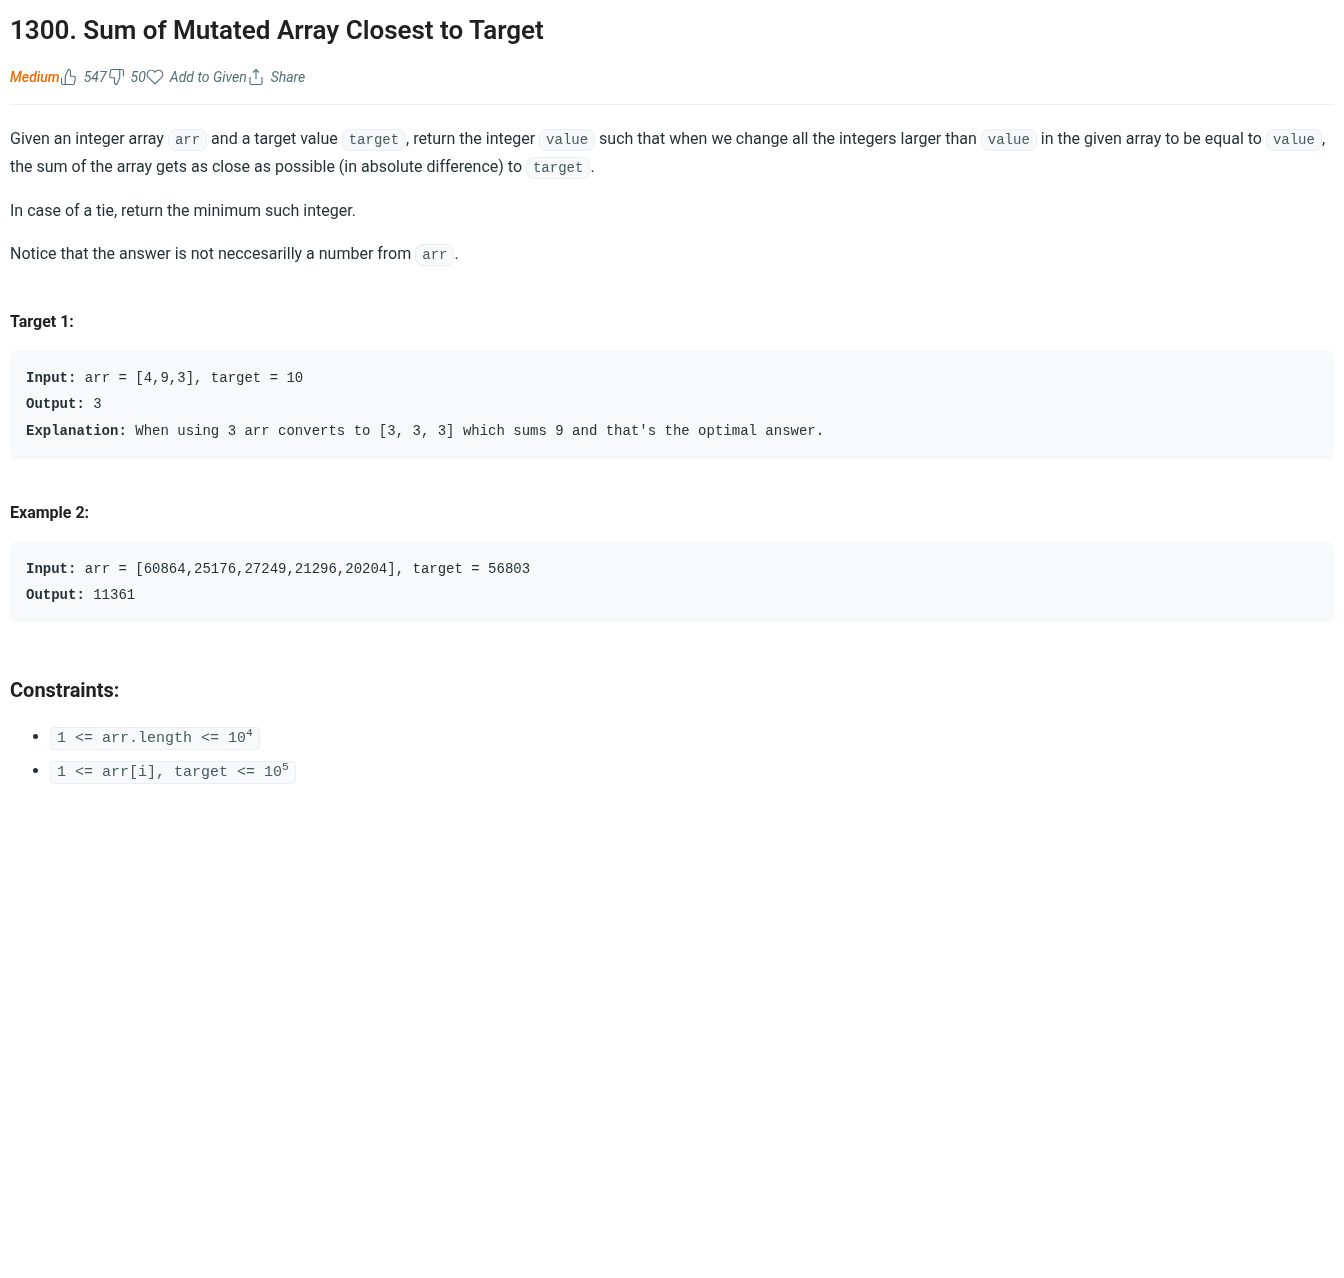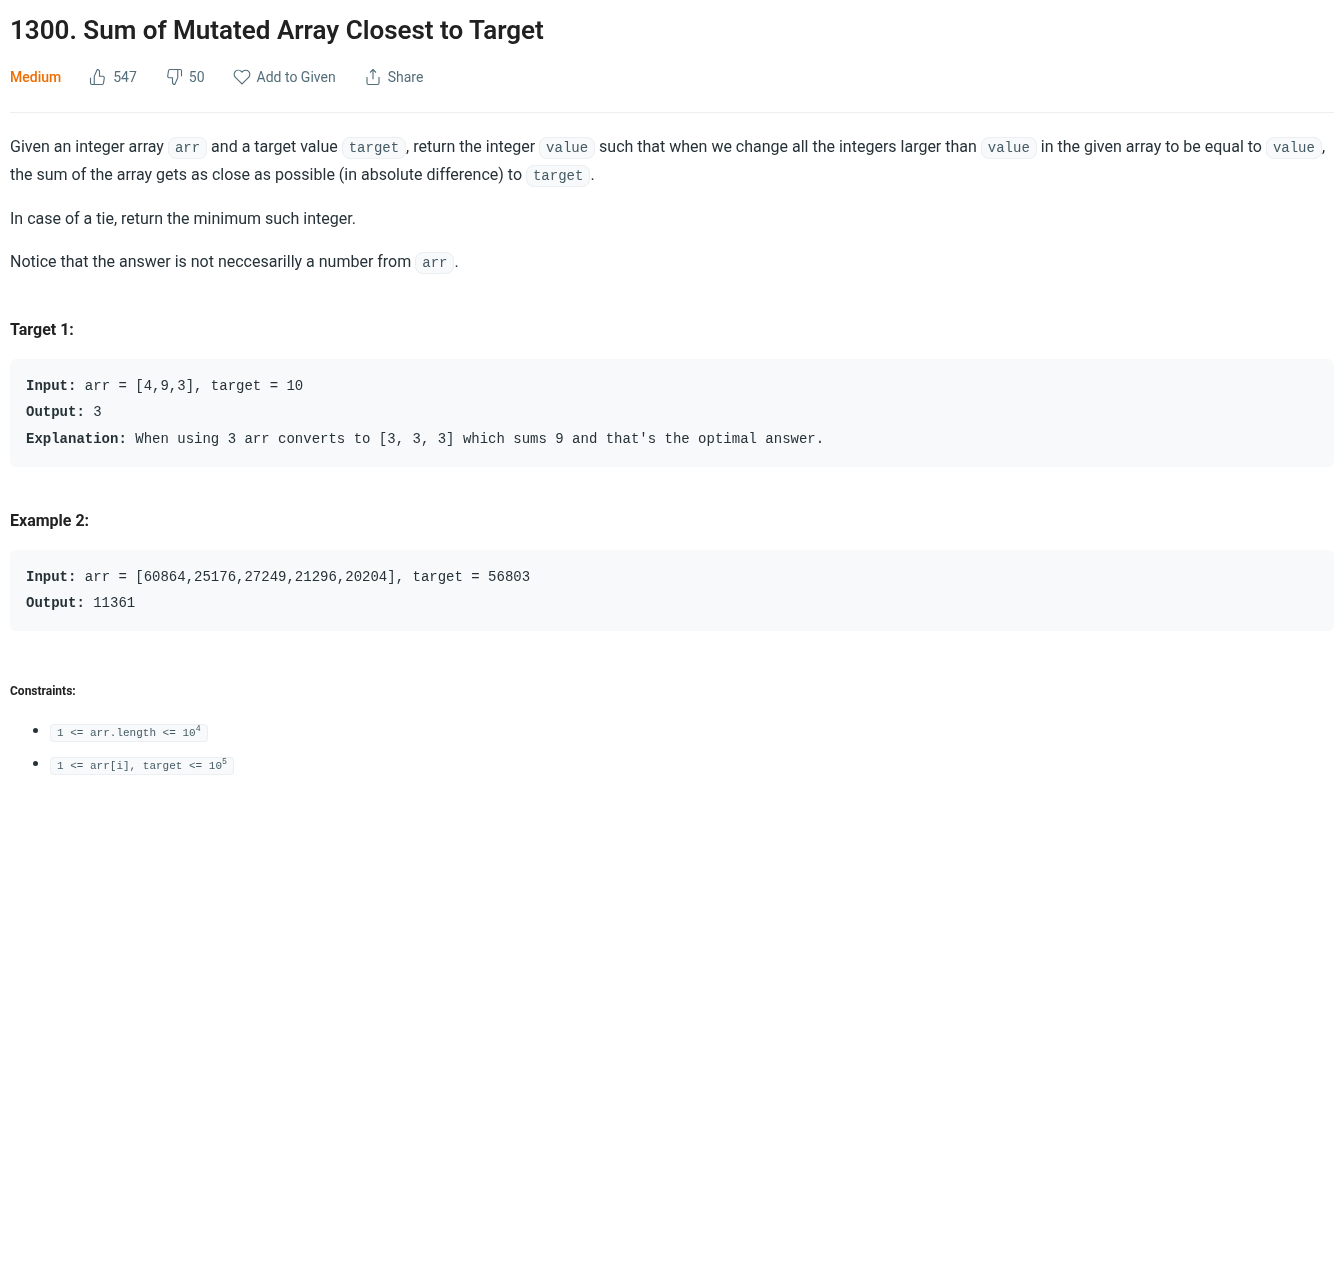--- a/index.html
+++ b/index.html
@@ -20,25 +20,25 @@
     }
     h1.title {
       font-size: 26px;
       font-weight: 600;
       color: #212121;
       margin-bottom: 14px;
     }
     .meta-row {
       display: flex;
       align-items: center;
-      gap: 28px;
-      padding-bottom: 24px;
+      padding-bottom: 16px;
       border-bottom: 1px solid #eee;
       margin-bottom: 20px;
       color: #546e7a;
+      font-style: italic;
     }
     .difficulty {
       color: #ef6c00;
       font-weight: 500;
     }
     .meta-item {
       display: flex;
       align-items: center;
       gap: 6px;
       color: #546e7a;
@@ -86,40 +86,40 @@
       color: #263238;
       line-height: 1.9;
       white-space: pre-wrap;
       margin-bottom: 10px;
     }
     pre.example-block .label {
       font-weight: 700;
     }
     .constraints-heading {
       font-weight: 700;
-      font-size: 12px;
+      font-size: 20px;
       color: #212121;
       margin-top: 50px;
       margin-bottom: 14px;
     }
     ul.constraints {
       list-style: disc;
       padding-left: 40px;
     }
     ul.constraints li {
       margin-bottom: 6px;
       font-size: 16px;
     }
     ul.constraints li code {
       background: #f7f9fa;
       color: #455a64;
       padding: 2px 6px;
       border-radius: 4px;
       font-family: "SFMono-Regular", Consolas, "Liberation Mono", Menlo, monospace;
-      font-size: 11px;
+      font-size: 15px;
       border: 1px solid #eceff1;
     }
     sup {
       font-size: 0.75em;
       vertical-align: super;
     }
   </style>
 </head>
 <body>
 

